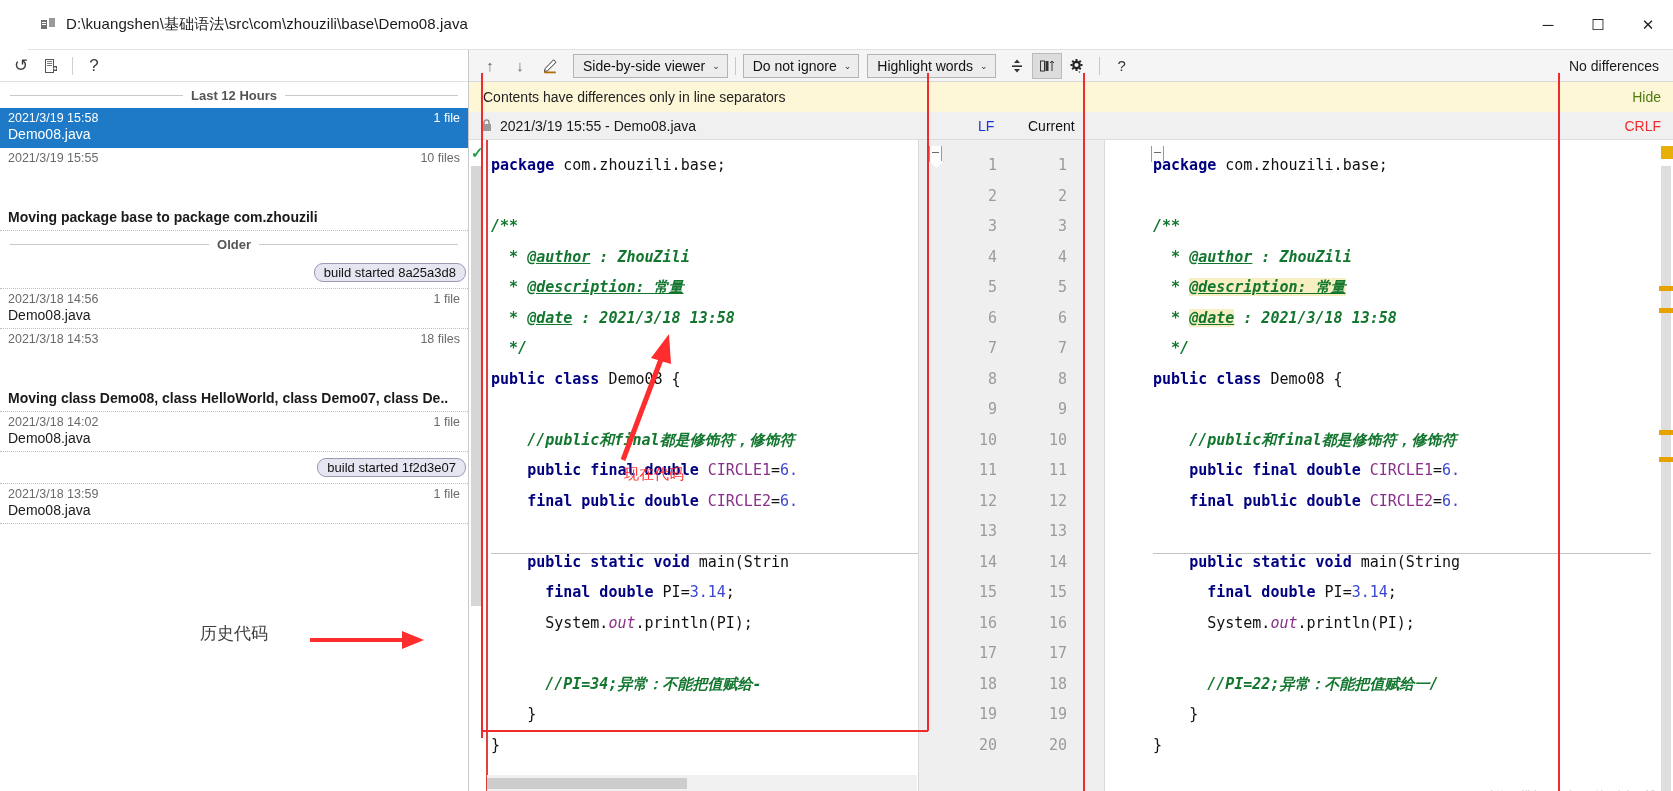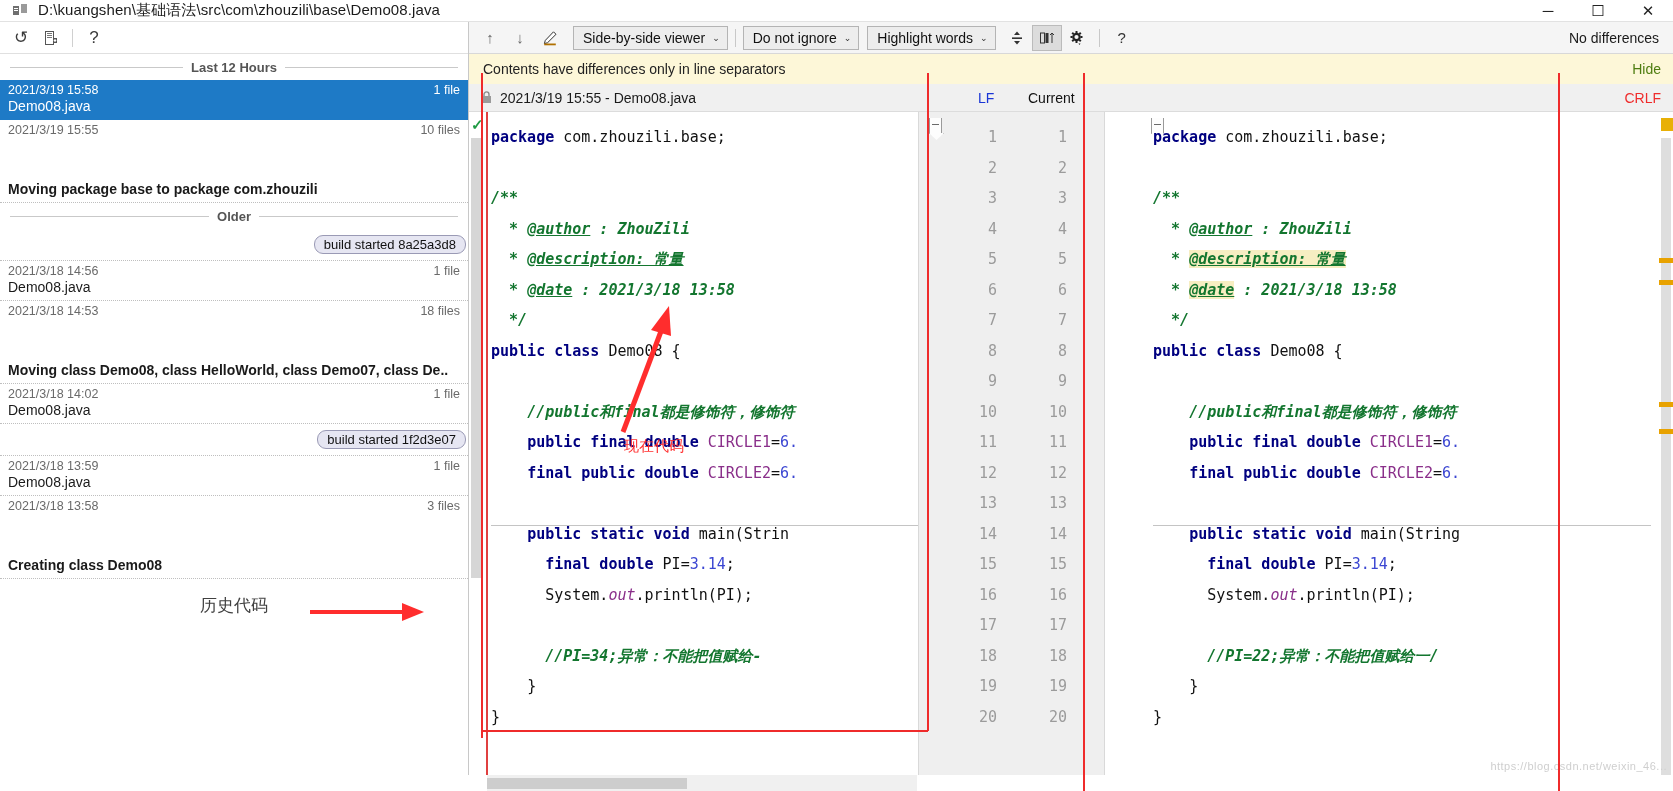--- a/index.html
+++ b/index.html
@@ -8,23 +8,24 @@
     width:1673px; height:791px;
     font-family:"Liberation Sans", sans-serif;
     font-size:13px; color:#1a1a1a;
     background:#ffffff;
     overflow:hidden;
     position:relative;
   }
 
   
   #titlebar {
-    height:22px; display:flex; align-items:center;
+    height:50px; display:flex; align-items:center;
     background:#ffffff; border-bottom:1px solid #e2e2e2;
     position:relative;
+    margin-left:28px;
   }
   #titlebar .app-icon {
     width:16px; height:16px; margin:0 10px 0 12px;
     position:relative; flex:0 0 auto;
   }
   #titlebar .title-text {
     font-size:15px; color:#1a1a1a; letter-spacing:0.1px;
     white-space:nowrap;
   }
   .winbtns { margin-left:auto; display:flex; height:38px; }
@@ -298,27 +299,20 @@
         </div>
         <div class="buildrow">
           <span class="badge">build started 1f2d3e07</span>
         </div>
         <div class="rev">
           <div class="row1">
             <span>2021/3/18 13:59</span>
             <span>1 file</span>
           </div>
           <div class="row2">Demo08.java</div>
-        </div>
-        <div class="rev">
-          <div class="row1">
-            <span>2021/3/18 13:58</span>
-            <span>3 files</span>
-          </div>
-          <div class="row2 bold">Creating class Demo08</div>
         </div>
       </div>
 
     <div id="left-annot">历史代码</div>
     <div id="left-arrow">
       <svg width="115" height="24" viewBox="0 0 115 24">
         <path d="M0 12 L96 12" stroke="#ff2d2d" stroke-width="4"></path>
         <path d="M92 3 L114 12 L92 21 Z" fill="#ff2d2d"></path>
       </svg>
     </div>

